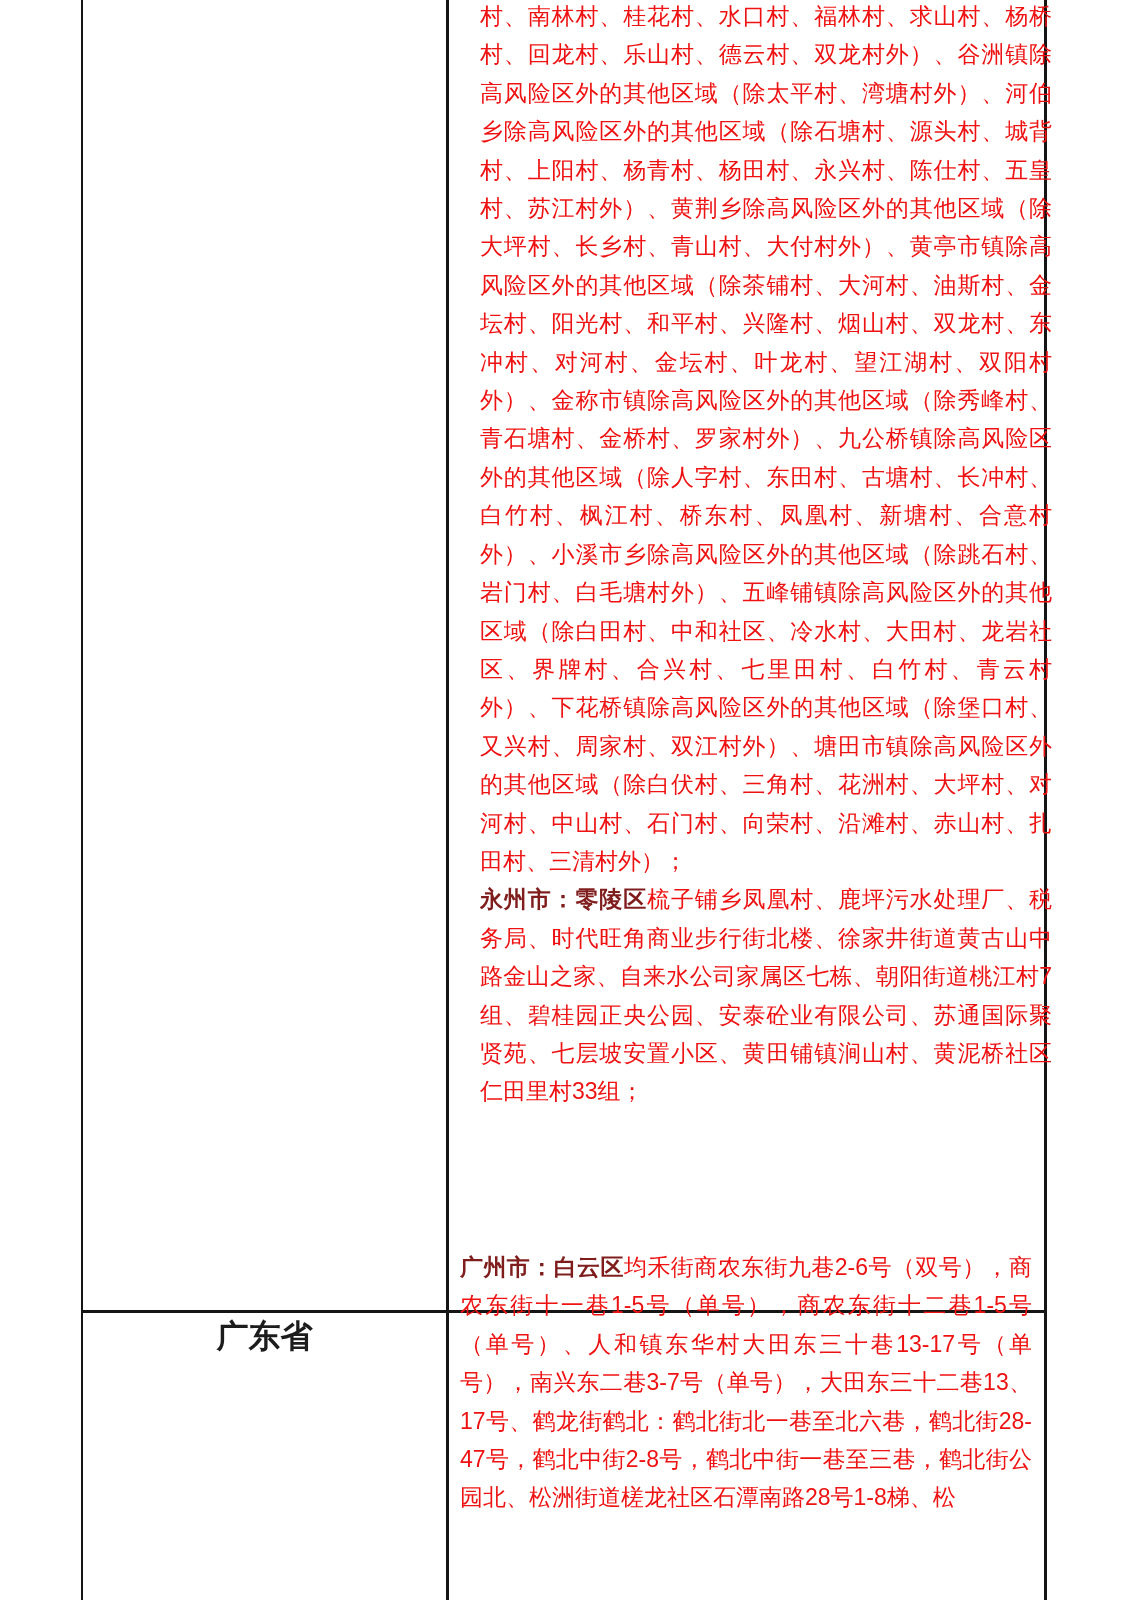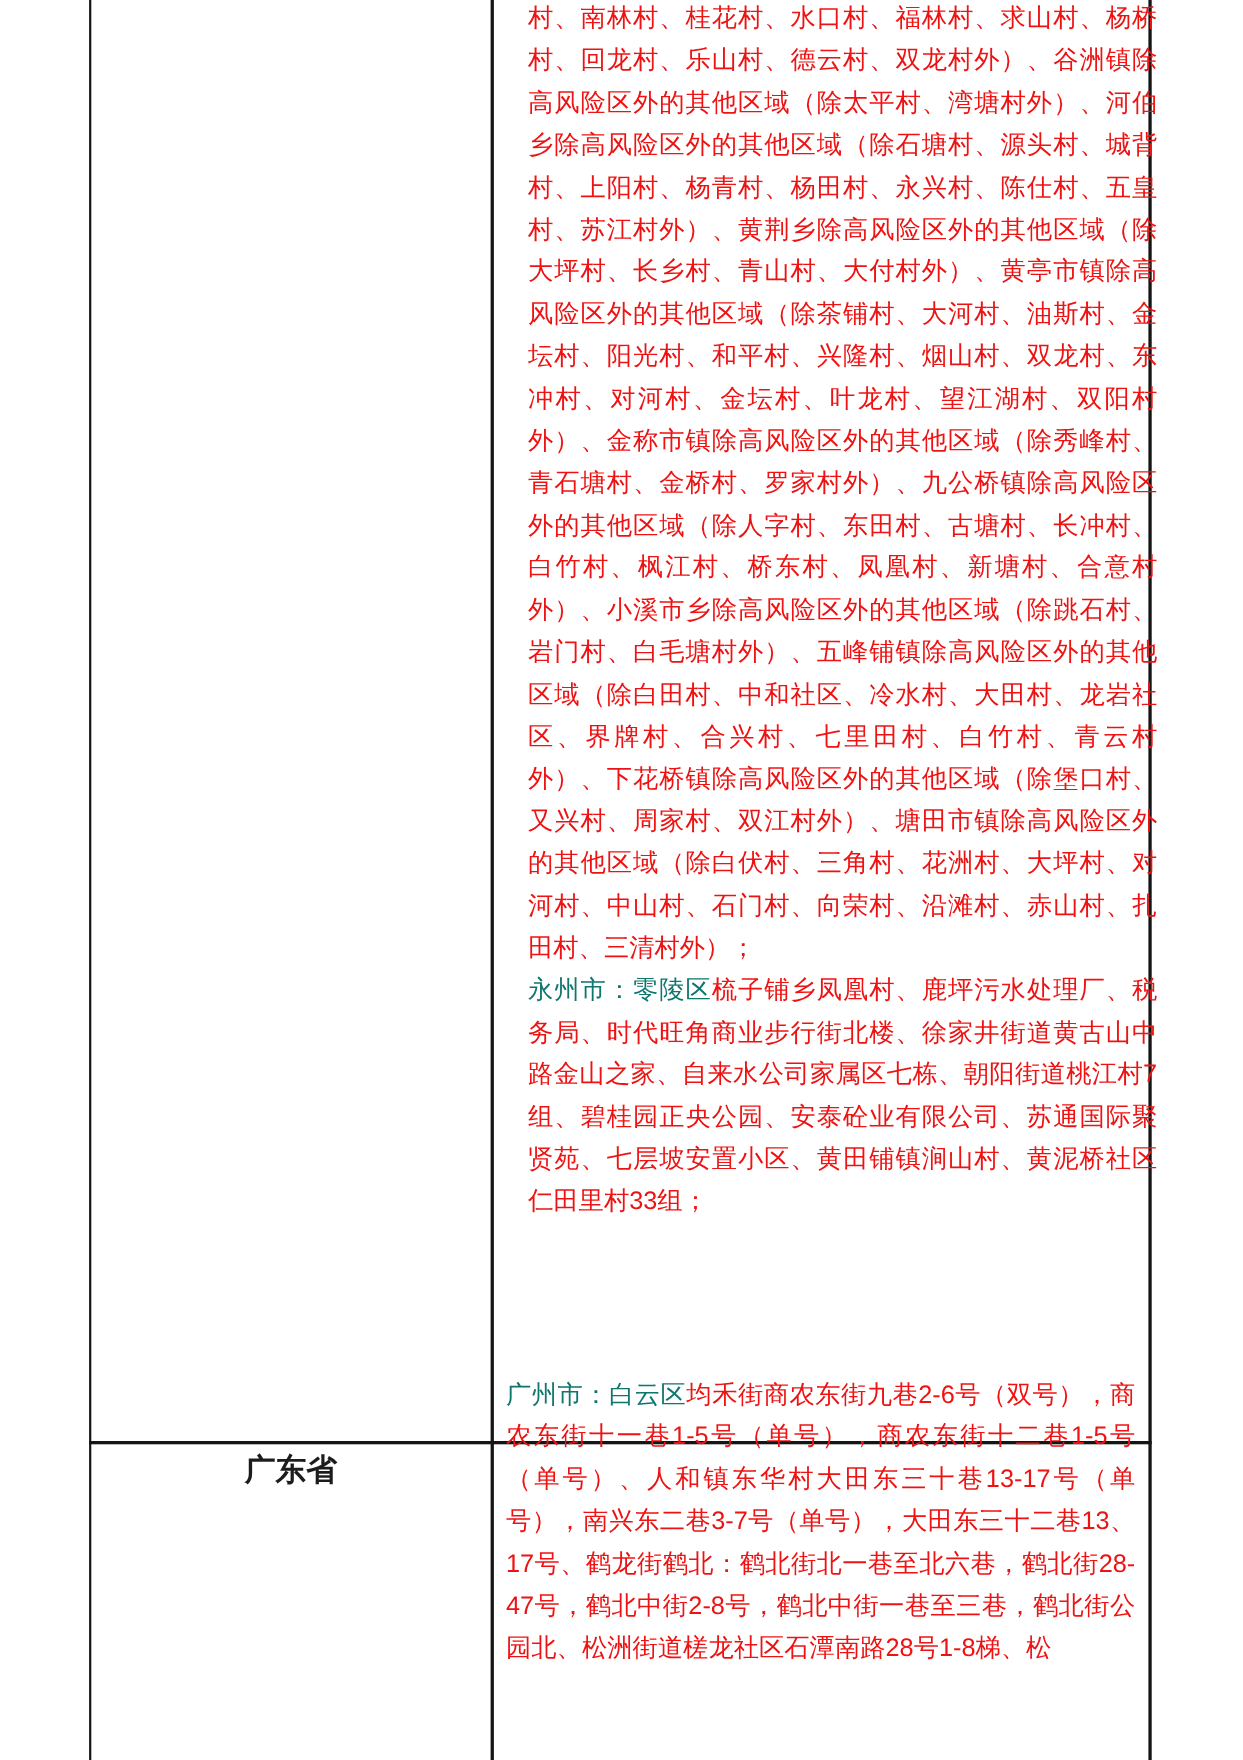--- a/index.html
+++ b/index.html
@@ -50,26 +50,26 @@
     margin: 0;
     font-size: 23px;
     line-height: 38.4px;
     text-align: justify;
     text-justify: inter-ideograph;
     color: #ee1212;
     letter-spacing: 0;
   }
   .seg-red { color: #ee1212; font-weight: 400; }
   .seg-black {
-    color: #0f766e;
-    font-weight: 400;
+    color: #7f1d1d;
+    font-weight: 700;
   }
   .province-label {
     display: inline-block;
-    font-size: 28px;
+    font-size: 32px;
     line-height: 38.4px;
     font-weight: 700;
     color: #1c1c1c;
   }
 </style>
 </head>
 <body>
 
 <div>
 

